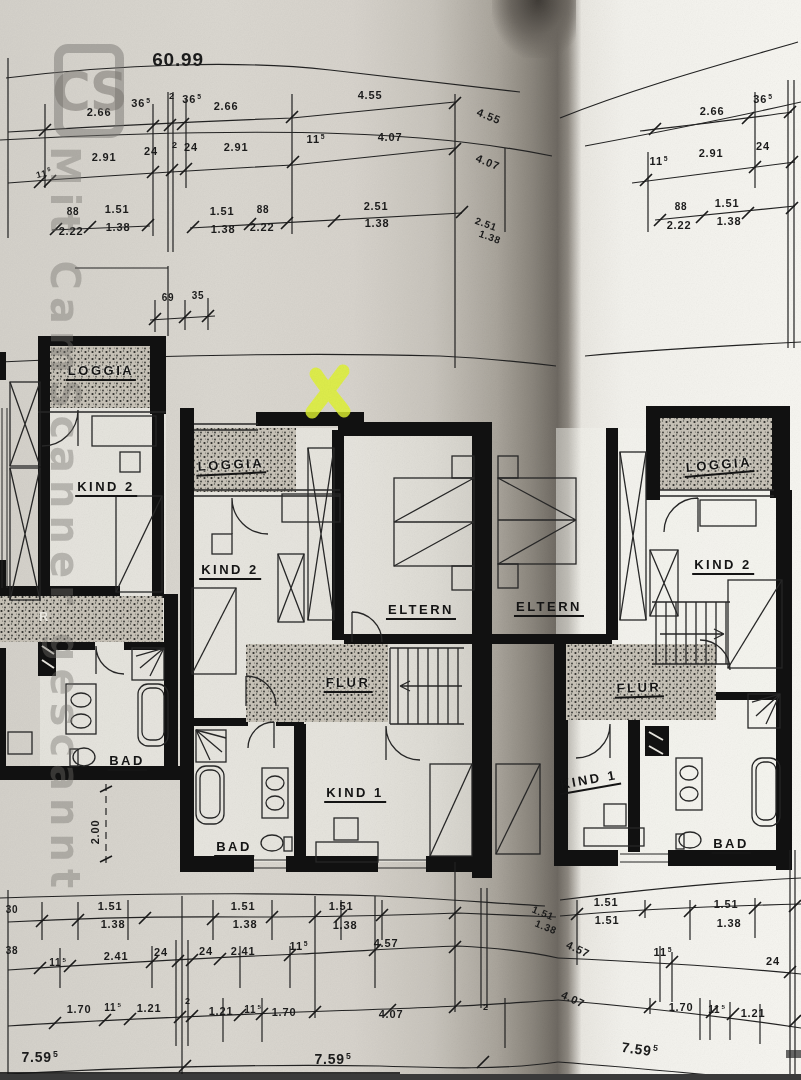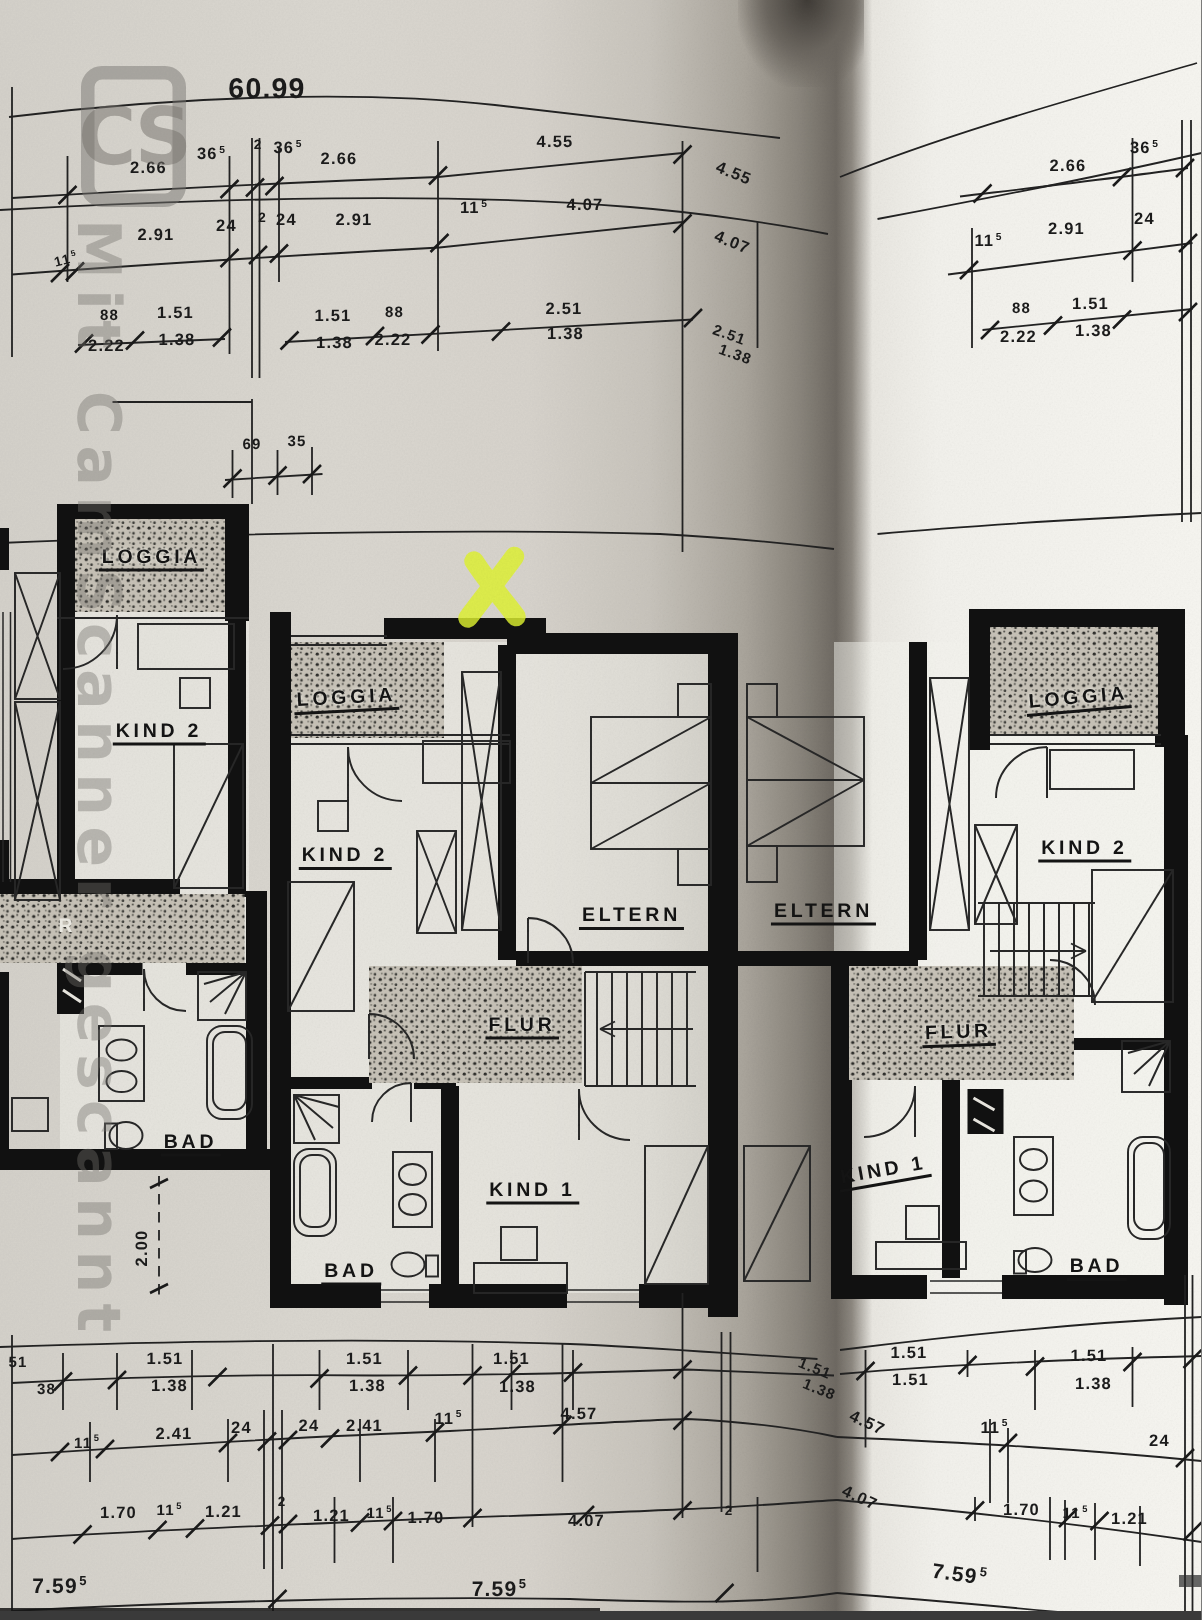--- a/index.html
+++ b/index.html
@@ -312,22 +312,22 @@
       <div class="dim" style="left: 377px; top: 223px; transform: translate(-50%, -50%) rotate(0deg);">1.38</div>
       <div class="dim" style="font-size: 10px; left: 486px; top: 224px; transform: translate(-50%, -50%) rotate(20deg);">2.51</div>
       <div class="dim" style="font-size: 10px; left: 490px; top: 237px; transform: translate(-50%, -50%) rotate(20deg);">1.38</div>
       <div class="dim" style="font-size: 10px; left: 681px; top: 206px; transform: translate(-50%, -50%) rotate(0deg);">88</div>
       <div class="dim" style="left: 679px; top: 225px; transform: translate(-50%, -50%) rotate(0deg);">2.22</div>
       <div class="dim" style="left: 727px; top: 203px; transform: translate(-50%, -50%) rotate(0deg);">1.51</div>
       <div class="dim" style="left: 729px; top: 221px; transform: translate(-50%, -50%) rotate(0deg);">1.38</div>
       <div class="dim" style="font-size: 10px; left: 168px; top: 297px; transform: translate(-50%, -50%) rotate(0deg);">69</div>
       <div class="dim" style="font-size: 10px; left: 198px; top: 295px; transform: translate(-50%, -50%) rotate(0deg);">35</div>
       <div class="dim" style="left: 95px; top: 832px; transform: translate(-50%, -50%) rotate(-90deg);">2.00</div>
-      <div class="dim" style="font-size: 10px; left: 12px; top: 909px; transform: translate(-50%, -50%) rotate(0deg);">51</div>
-      <div class="dim" style="font-size: 10px; left: 12px; top: 927px; transform: translate(-50%, -50%) rotate(0deg); margin-left: 19px;">38</div>
+      <div class="dim" style="font-size: 10px; left: 12px; top: 909px; transform: translate(-50%, -50%) rotate(0deg);">30</div>
+      <div class="dim" style="font-size: 10px; left: 12px; top: 950px; transform: translate(-50%, -50%) rotate(0deg);">38</div>
       <div class="dim" style="left: 110px; top: 906px; transform: translate(-50%, -50%) rotate(0deg);">1.51</div>
       <div class="dim" style="left: 113px; top: 924px; transform: translate(-50%, -50%) rotate(0deg);">1.38</div>
       <div class="dim" style="left: 243px; top: 906px; transform: translate(-50%, -50%) rotate(0deg);">1.51</div>
       <div class="dim" style="left: 245px; top: 924px; transform: translate(-50%, -50%) rotate(0deg);">1.38</div>
       <div class="dim" style="left: 341px; top: 906px; transform: translate(-50%, -50%) rotate(0deg);">1.51</div>
       <div class="dim" style="left: 345px; top: 925px; transform: translate(-50%, -50%) rotate(0deg);">1.38</div>
       <div class="dim" style="font-size: 10px; left: 543px; top: 913px; transform: translate(-50%, -50%) rotate(22deg);">1.51</div>
       <div class="dim" style="font-size: 10px; left: 546px; top: 927px; transform: translate(-50%, -50%) rotate(22deg);">1.38</div>
       <div class="dim" style="left: 606px; top: 902px; transform: translate(-50%, -50%) rotate(0deg);">1.51</div>
       <div class="dim" style="left: 607px; top: 920px; transform: translate(-50%, -50%) rotate(0deg);">1.51</div>

